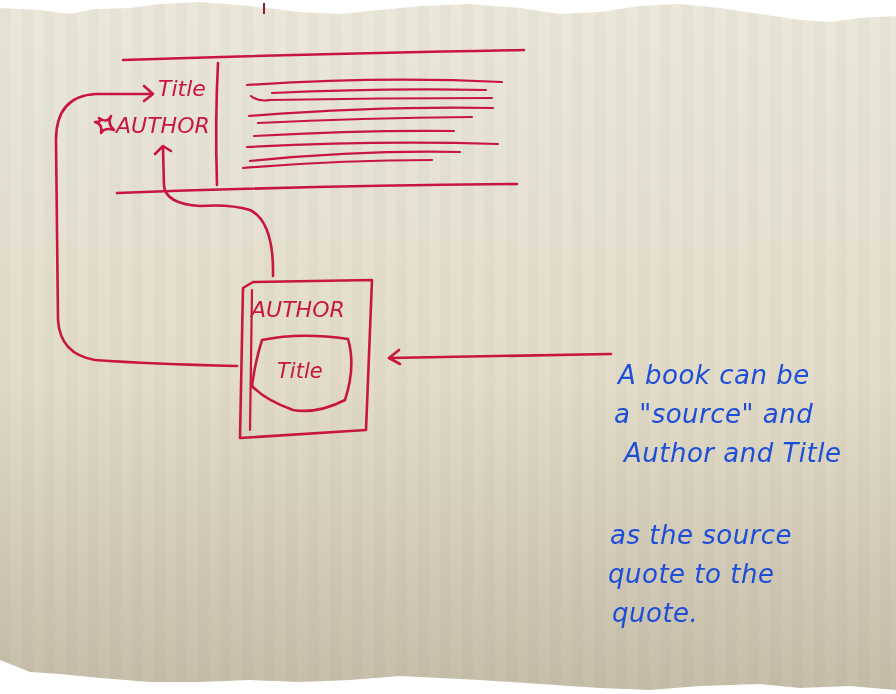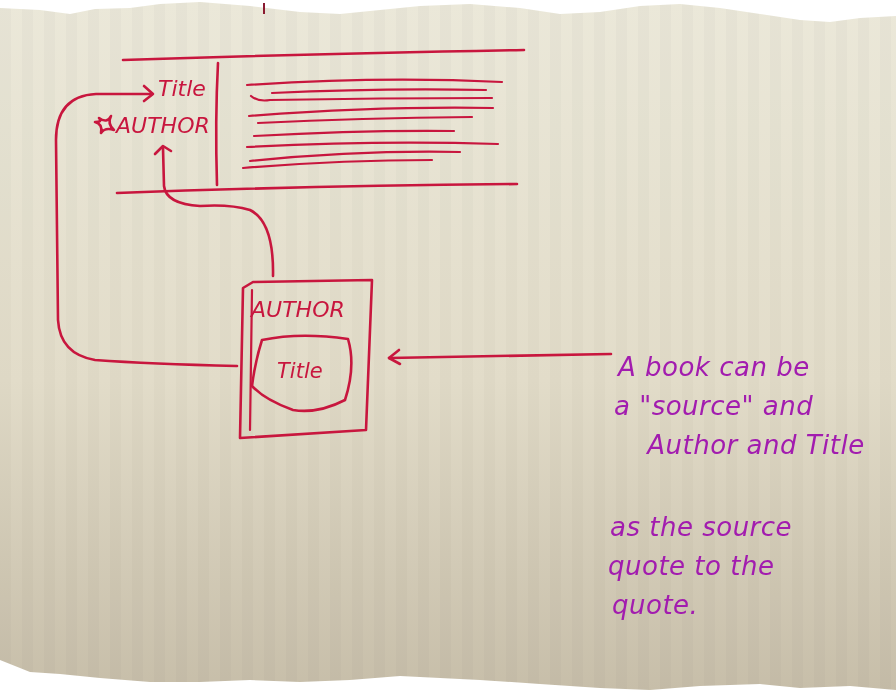--- a/index.html
+++ b/index.html
@@ -37,27 +37,27 @@
     .ink-thin {
       stroke: #c8163e;
       stroke-width: 2.2;
       fill: none;
       stroke-linecap: round;
       stroke-linejoin: round;
     }
     .note {
       position: absolute;
       left: 608px;
-      top: 348px;
+      top: 356px;
       width: 280px;
       font-family: "DejaVu Sans", sans-serif;
       font-style: italic;
       font-size: 26px;
       line-height: 39px;
-      color: #a21caf;
+      color: #1d4ed8;
       letter-spacing: 0.5px;
     }
     .note-line {
       display: block;
       white-space: nowrap;
     }
   </style>
 </head>
 <body>
 
@@ -121,18 +121,18 @@
 
     <g>
       <path class="ink" d="M389,358 Q500,356 611,354"></path>
       <path class="ink" d="M399,350 L389,358 L400,364"></path>
     </g>
   </svg>
 
   <div class="note">
     <span class="note-line" style="margin-left:10px;">A book can be</span>
     <span class="note-line" style="margin-left:6px;">a "source" and</span>
-    <span class="note-line" style="margin-left:16px;text-align:center;">Author and Title</span>
+    <span class="note-line" style="margin-left:16px;">Author and Title</span>
     <span class="note-line" style="margin-left:2px;margin-top:43px;">as the source</span>
     <span class="note-line" style="margin-left:0px;">quote to the</span>
     <span class="note-line" style="margin-left:4px;">quote.</span>
   </div>
 </div>
 
 </body></html>

